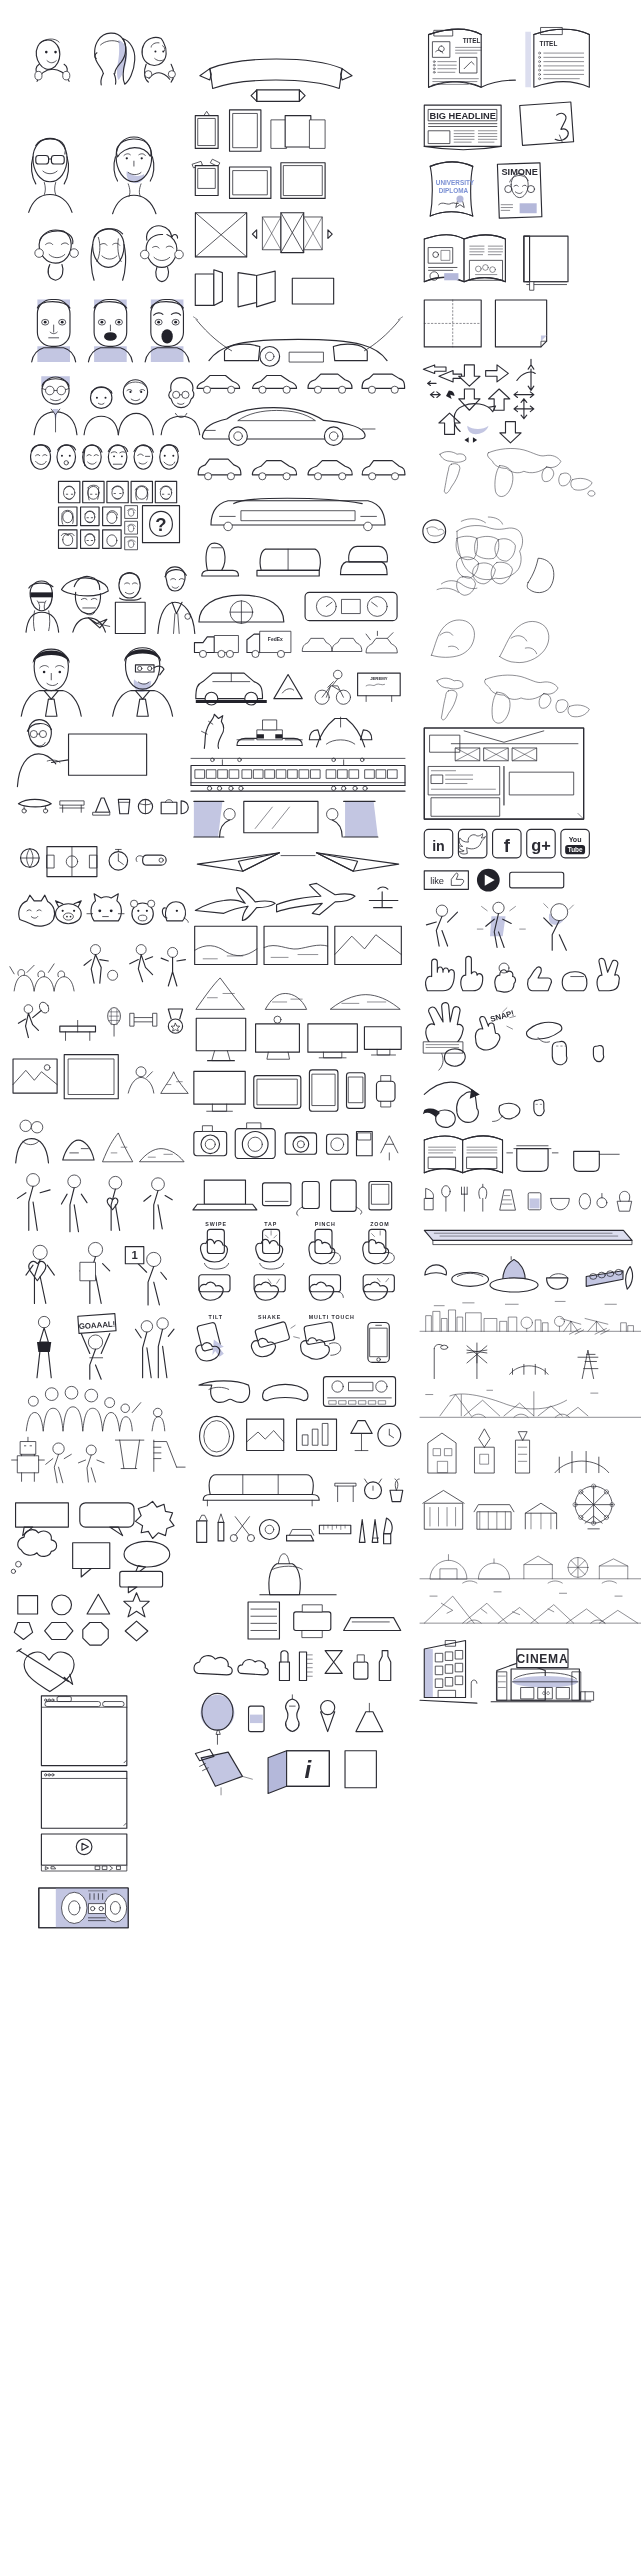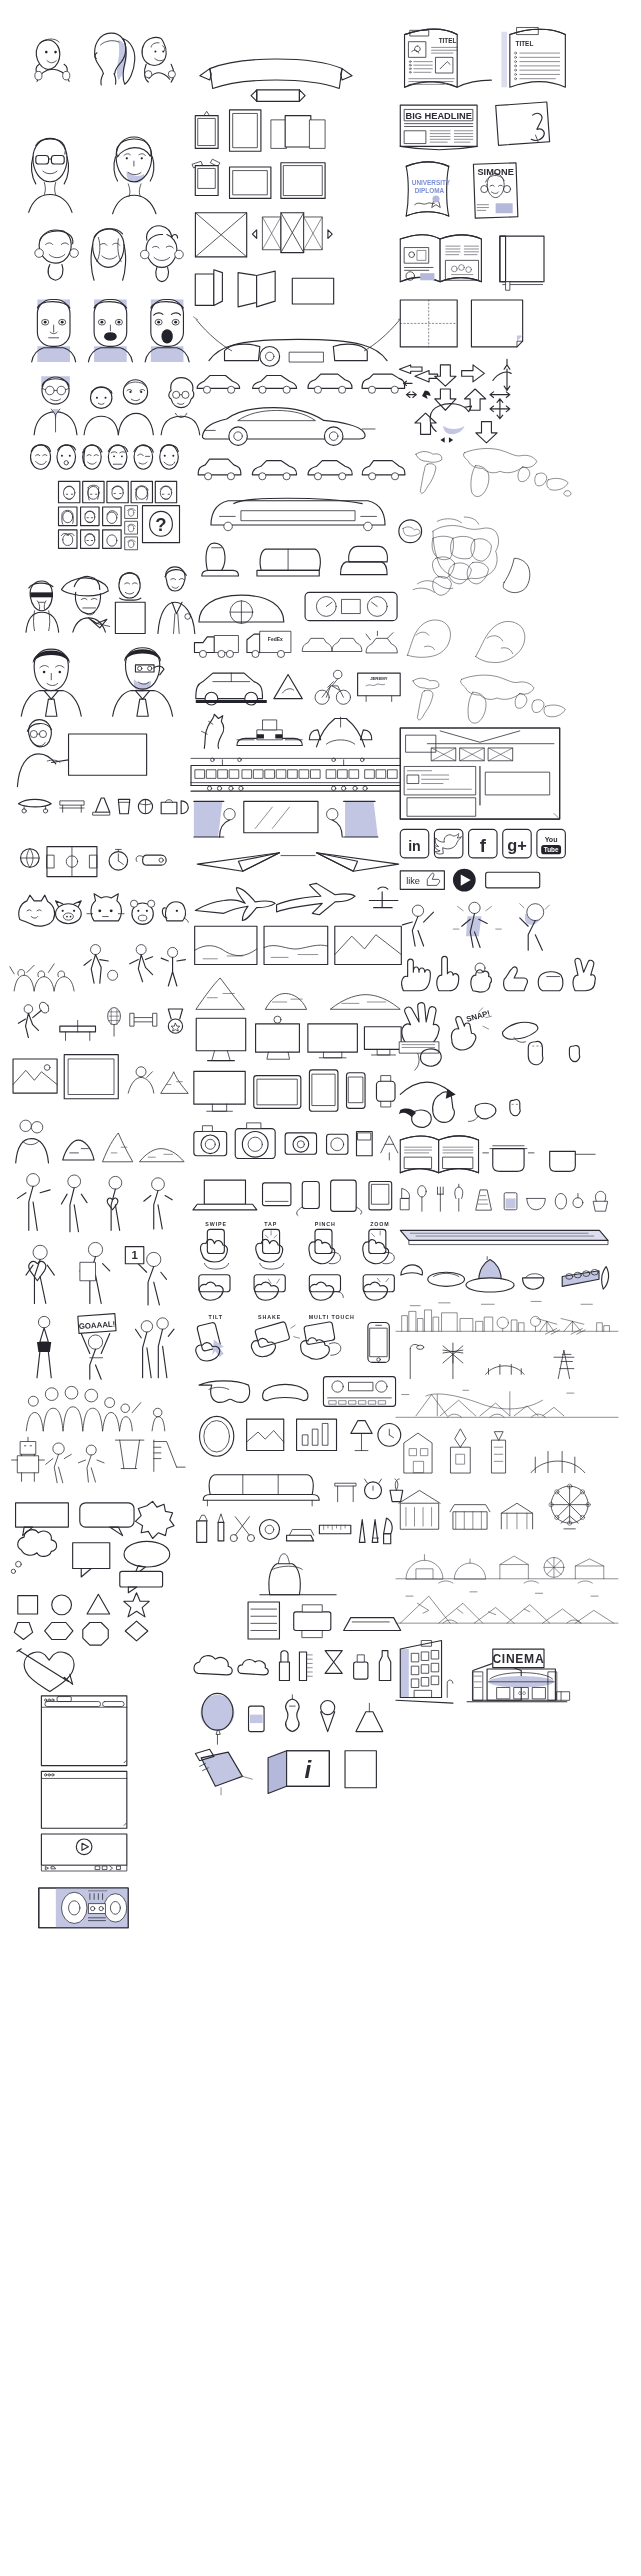--- a/index.html
+++ b/index.html
@@ -13,21 +13,21 @@
   }
   #sheet{
     position:relative;
     width:641px;height:2576px;
     background:#fff;
   }
   
   .col{position:absolute;top:0;}
   .col.c1{left:7.1px;width:182px;}
   .col.c2{left:191px;width:214px;}
-  .col.c3{left:396px;width:222px;text-align:center;}
+  .col.c3{left:420px;width:222px;text-align:center;}
   .row{display:flex;justify-content:center;align-items:flex-end;gap:4.3px;flex-wrap:nowrap;}
 
   svg{display:block;overflow:visible;}
   .ink{fill:none;stroke:#2b2b33;stroke-width:1.6;stroke-linecap:round;stroke-linejoin:round;}
   .ink2{fill:none;stroke:#2b2b33;stroke-width:1.1;stroke-linecap:round;stroke-linejoin:round;}
   .inkthin{fill:none;stroke:#3a3a44;stroke-width:.8;stroke-linecap:round;stroke-linejoin:round;}
   .fillw{fill:#ffffff;stroke:#2b2b33;stroke-width:1.6;stroke-linejoin:round;}
   .fillw2{fill:#ffffff;stroke:#2b2b33;stroke-width:1.1;stroke-linejoin:round;}
   .blue{fill:#c3c6e2;stroke:none;}
   .blue2{fill:#b4b8da;stroke:none;}

